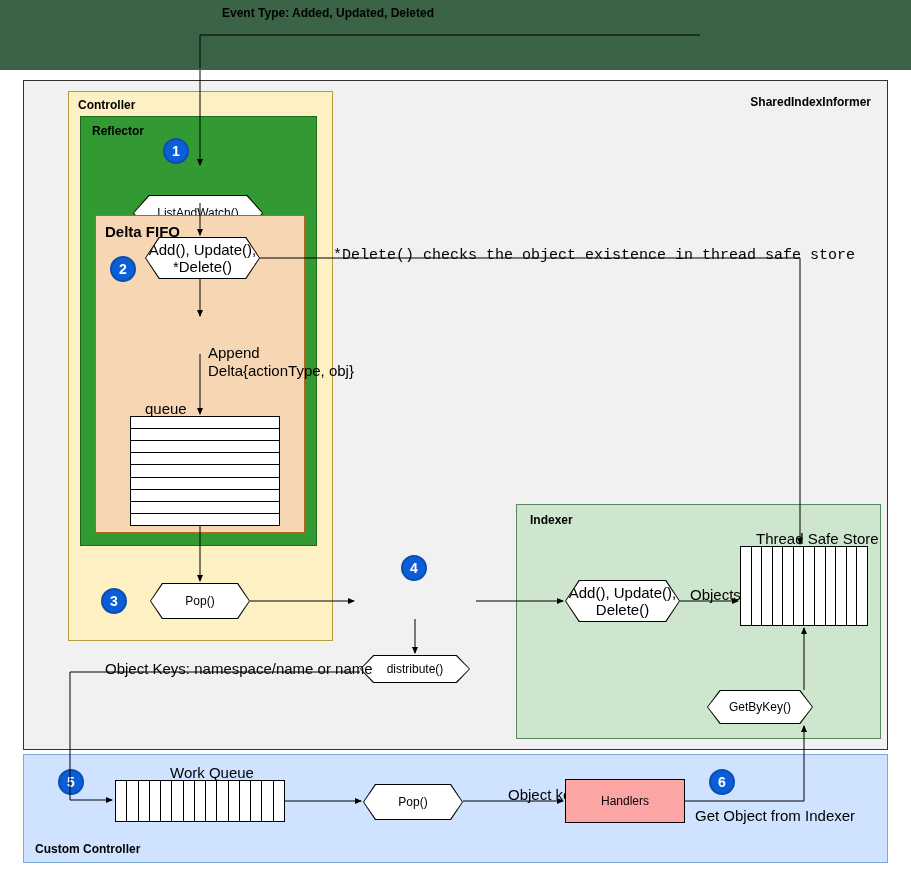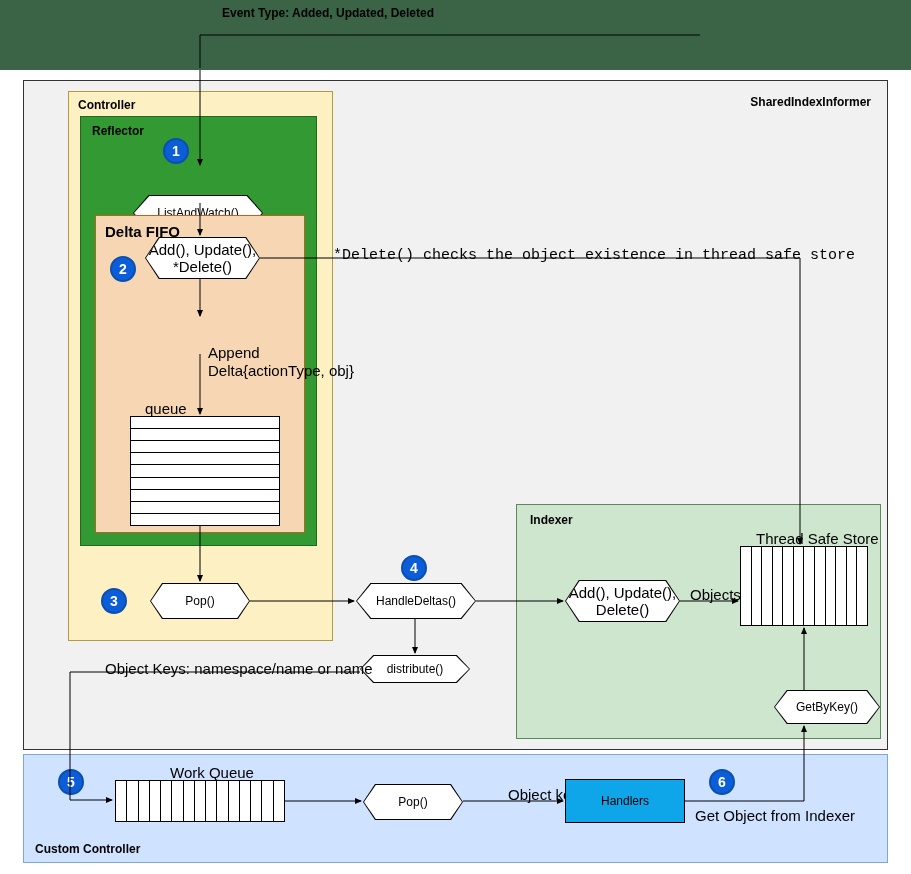--- a/index.html
+++ b/index.html
@@ -110,25 +110,20 @@
   <div class="hex-border" style="left:150px;top:583px;width:100px;height:36px;">
     <div class="hex-inner">
         <span>Pop()</span>
       </div>
   </div>
 
   <div class="badge" style="left:401px;top:555px;">
     <span>4</span>
   </div>
 
-  <div class="hex-border" style="left:356px;top:583px;width:120px;height:36px;">
-    <div class="hex-inner">
-        <span>HandleDeltas()</span>
-      </div>
-  </div>
 
   <div class="hex-border" style="left:360px;top:655px;width:110px;height:28px;">
     <div class="hex-inner">
         <span>distribute()</span>
       </div>
   </div>
 
   <div class="label small" style="left:105px;top:660px;">Object Keys: namespace/name or name</div>
 
   <div class="box" style="left:516px;top:504px;width:365px;height:235px;background:#cde6cd;border-color:#5a8a5a;"></div>
@@ -151,21 +146,21 @@
     <div class="col"></div>
       <div class="col"></div>
       <div class="col"></div>
       <div class="col"></div>
     <div class="col"></div>
       <div class="col"></div>
       <div class="col"></div>
       <div class="col"></div>
   </div>
 
-  <div class="hex-border" style="left:774px;top:690px;width:106px;height:34px;">
+  <div class="hex-border" style="left:707px;top:690px;width:106px;height:34px;">
     <div class="hex-inner">
         <span>GetByKey()</span>
       </div>
   </div>
 
   <div class="box" style="left:23px;top:754px;width:865px;height:109px;background:#cfe2ff;border-color:#7ba8d9;"></div>
   <div class="label bold" style="left:35px;top:842px;">Custom Controller</div>
 
   <div class="badge" style="left:58px;top:769px;">
     <span>5</span>
@@ -192,21 +187,21 @@
   </div>
 
   <div class="hex-border" style="left:363px;top:784px;width:100px;height:36px;">
     <div class="hex-inner">
         <span>Pop()</span>
       </div>
   </div>
 
   <div class="label small" style="left:480px;top:786px;margin-left:28px;">Object key</div>
 
-  <div class="box" style="left:565px;top:779px;width:120px;height:44px;background:#0ea5e9;border:1px solid #000;
+  <div class="box" style="left:565px;top:779px;width:120px;height:44px;background:#fca5a5;border:1px solid #000;
               display:flex;align-items:center;justify-content:center;">
     <span>Handlers</span>
   </div>
 
   <div class="badge" style="left:709px;top:769px;">
     <span>6</span>
   </div>
 
   <div class="label small" style="left:695px;top:807px;">Get Object from Indexer</div>
 

